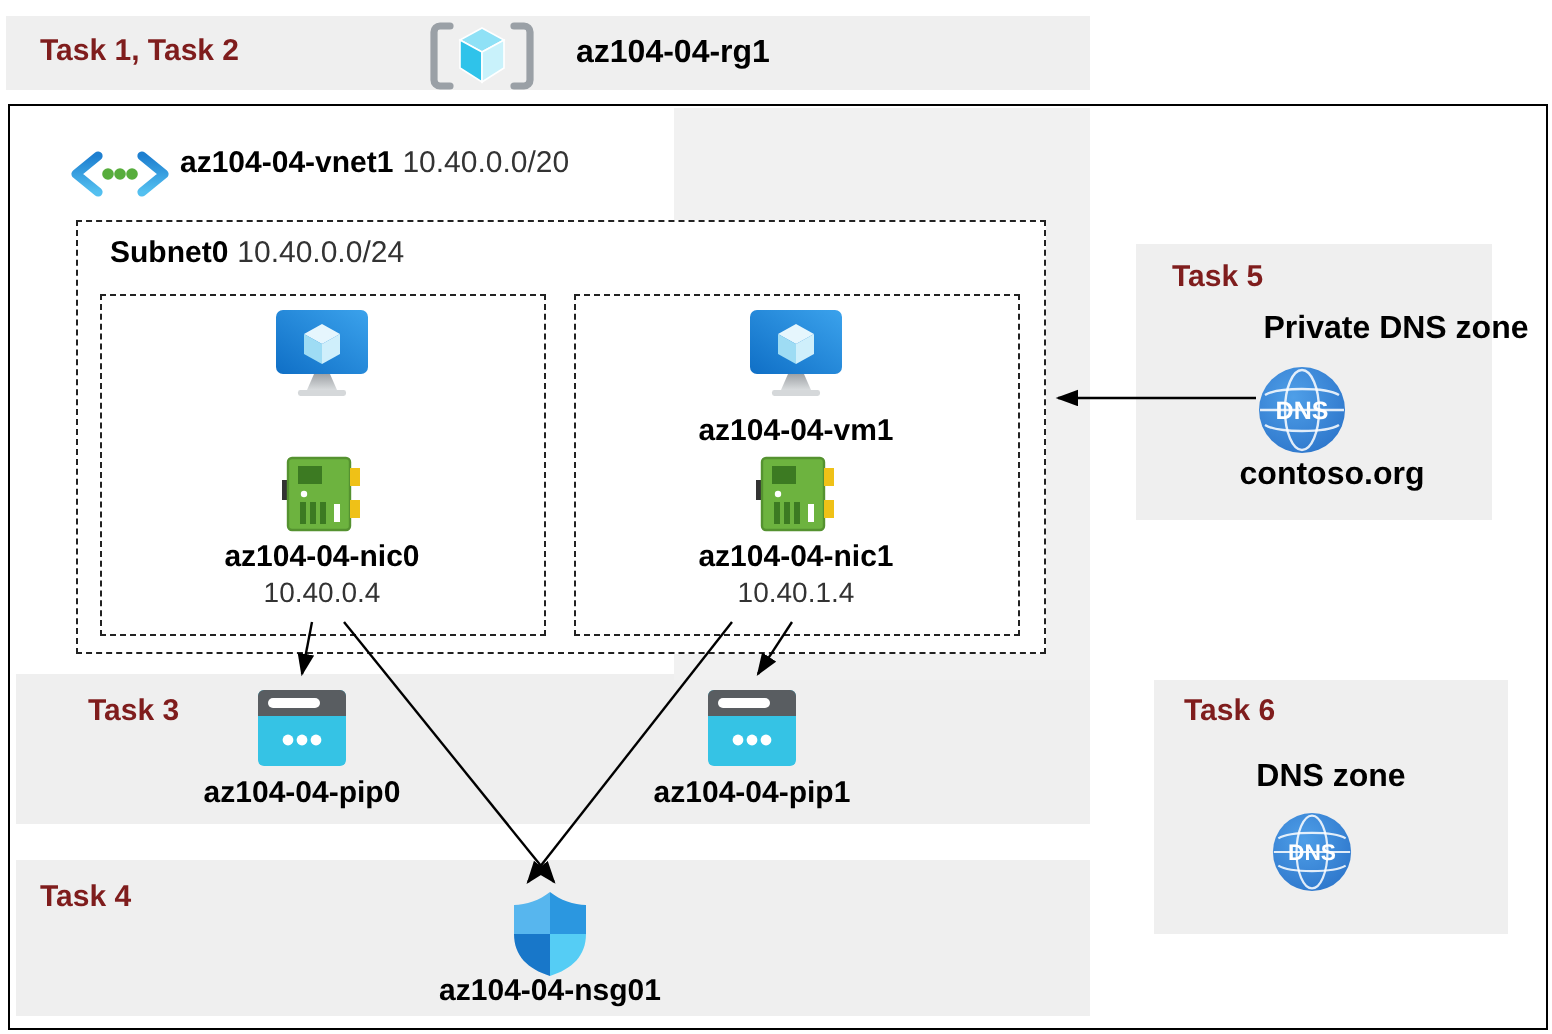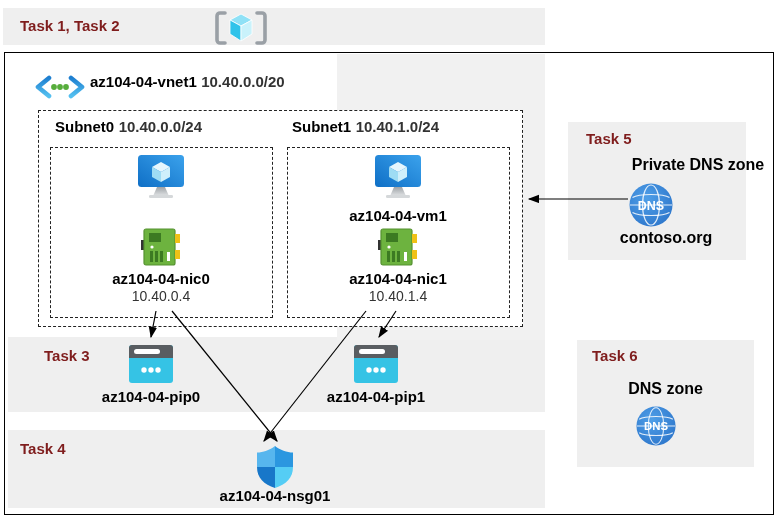--- a/index.html
+++ b/index.html
@@ -2,21 +2,21 @@
 <html><head>
 <meta charset="utf-8">
 <style>
   html,body{margin:0;padding:0;background:#ffffff;}
   body{font-family:"Liberation Sans",sans-serif;-webkit-font-smoothing:antialiased;}
   #canvas{position:relative;width:776px;height:517px;background:#ffffff;overflow:hidden;}
   .abs{position:absolute;}
   .band{background:#EFEFEF;}
   .task-label{font-weight:bold;font-size:15px;color:#7f1d1d;white-space:nowrap;}
   .res-label{font-weight:bold;font-size:15px;color:#000;white-space:nowrap;}
-  .cidr{font-weight:bold;font-size:15px;color:#333;}
+  .cidr{font-weight:normal;font-size:15px;color:#333;}
   .frame{border:1.6px solid #000;background:transparent;}
   .dashed{border:1.6px dashed #222;background:#fff;}
   .dashed.inner{background:transparent;}
   .center{text-align:center;}
   .ip-text{font-size:14px;color:#333;white-space:nowrap;}
   .big-label{font-weight:bold;font-size:16px;color:#000;white-space:nowrap;}
   svg{display:block;}
   #arrow-layer{pointer-events:none;z-index:6;}
   .icon{z-index:3;}
   .txt{z-index:4;}
@@ -58,20 +58,21 @@
 
   <div class="abs icon" style="left:212px;top:10px;">
     <svg width="58" height="36" viewBox="0 0 58 36">
       <path d="M13,3 H8 a3,3 0 0 0 -3,3 V30 a3,3 0 0 0 3,3 H13" fill="none" stroke="#9AA0A6" stroke-width="3.6" stroke-linecap="round"></path>
       <path d="M45,3 h5 a3,3 0 0 1 3,3 V30 a3,3 0 0 1 -3,3 h-5" fill="none" stroke="#9AA0A6" stroke-width="3.6" stroke-linecap="round"></path>
       <polygon points="29,4 40,10 29,16 18,10" fill="#8FE1F6" stroke="#fff" stroke-width="0.8"></polygon>
       <polygon points="18,10 29,16 29,31 18,24" fill="#2FC3EA" stroke="#fff" stroke-width="0.8"></polygon>
       <polygon points="29,16 40,10 40,24 29,31" fill="#C9F2FB" stroke="#fff" stroke-width="0.8"></polygon>
     </svg>
   </div>
+  <div class="abs res-label txt" style="left:288px;top:18px;font-size:16px;">az104-04-rg1</div>
 
   <div class="abs frame" style="left:4px;top:52px;width:768px;height:461px;"></div>
 
   <div class="abs" style="left:337px;top:54px;width:208px;height:286px;background:#F1F1F1;z-index:1;"></div>
 
   <div class="abs icon" style="left:34px;top:75px;">
     <svg width="52" height="24" viewBox="0 0 52 24">
       <polyline points="15,3 4,12 15,21" fill="none" stroke="url(#gradChev)" stroke-width="4.6" stroke-linecap="round" stroke-linejoin="round"></polyline>
       <polyline points="37,3 48,12 37,21" fill="none" stroke="url(#gradChev)" stroke-width="4.6" stroke-linecap="round" stroke-linejoin="round"></polyline>
       <circle cx="20" cy="12" r="2.9" fill="#57AD3C"></circle>
@@ -85,24 +86,20 @@
   </div>
 
   <div class="abs dashed" style="left:38px;top:110px;width:483px;height:215px;z-index:2;"></div>
 
   <div class="abs txt" style="left:55px;top:118px;">
     <span class="res-label">Subnet0</span>
     <span class="cidr">10.40.0.0/24</span>
   </div>
   <div class="abs dashed inner" style="left:50px;top:147px;width:221px;height:169px;z-index:2;"></div>
 
-  <div class="abs txt" style="left:292px;top:118px;">
-    <span class="res-label">Subnet1</span>
-    <span class="cidr">10.40.1.0/24</span>
-  </div>
   <div class="abs dashed inner" style="left:287px;top:147px;width:221px;height:169px;z-index:2;"></div>
 
   <div class="abs icon" style="left:138px;top:155px;">
     <svg width="46" height="44" viewBox="0 0 46 44">
       <rect x="0" y="0" width="46" height="32" rx="3.5" fill="url(#gradVm)"></rect>
       <polygon points="23,7 32,12 23,17 14,12" fill="#E6F6FD"></polygon>
       <polygon points="14,12 23,17 23,27 14,22" fill="#9EDCF4"></polygon>
       <polygon points="23,17 32,12 32,22 23,27" fill="#CFEFFB"></polygon>
       <path d="M19,32 h8 l3.5,8 h-15 z" fill="url(#gradStand)"></path>
       <rect x="11" y="40" width="24" height="3" rx="1.2" fill="#D5D8DA"></rect>

